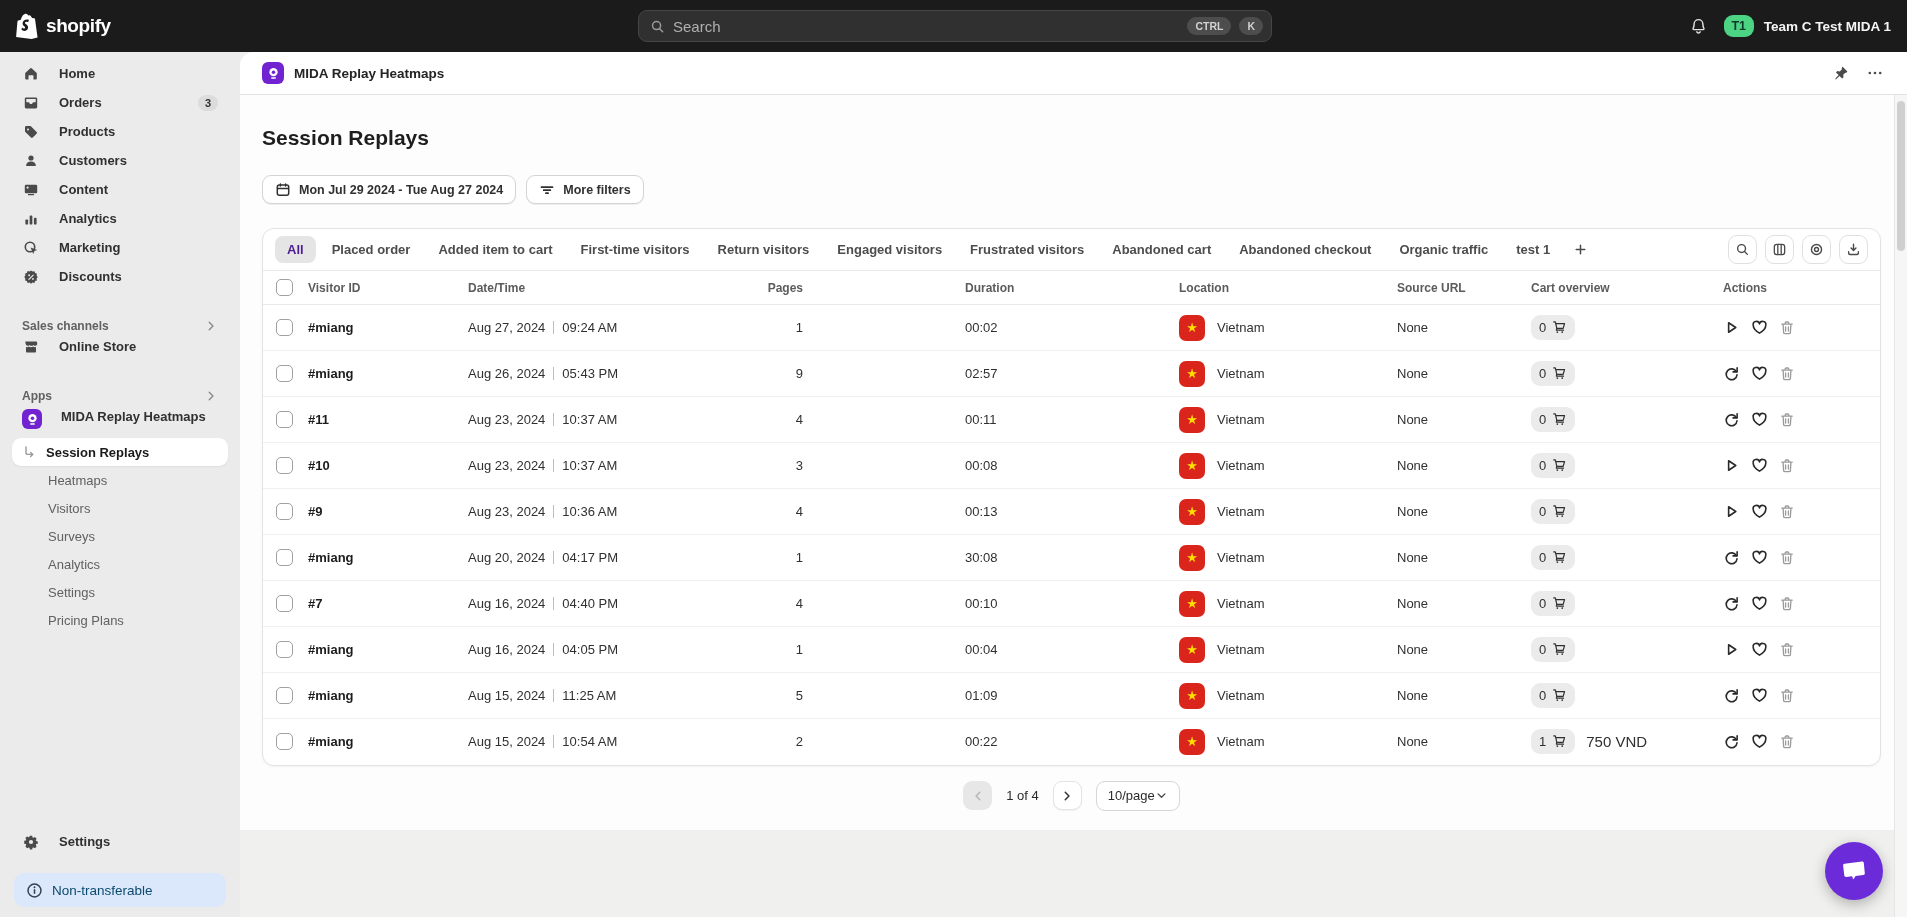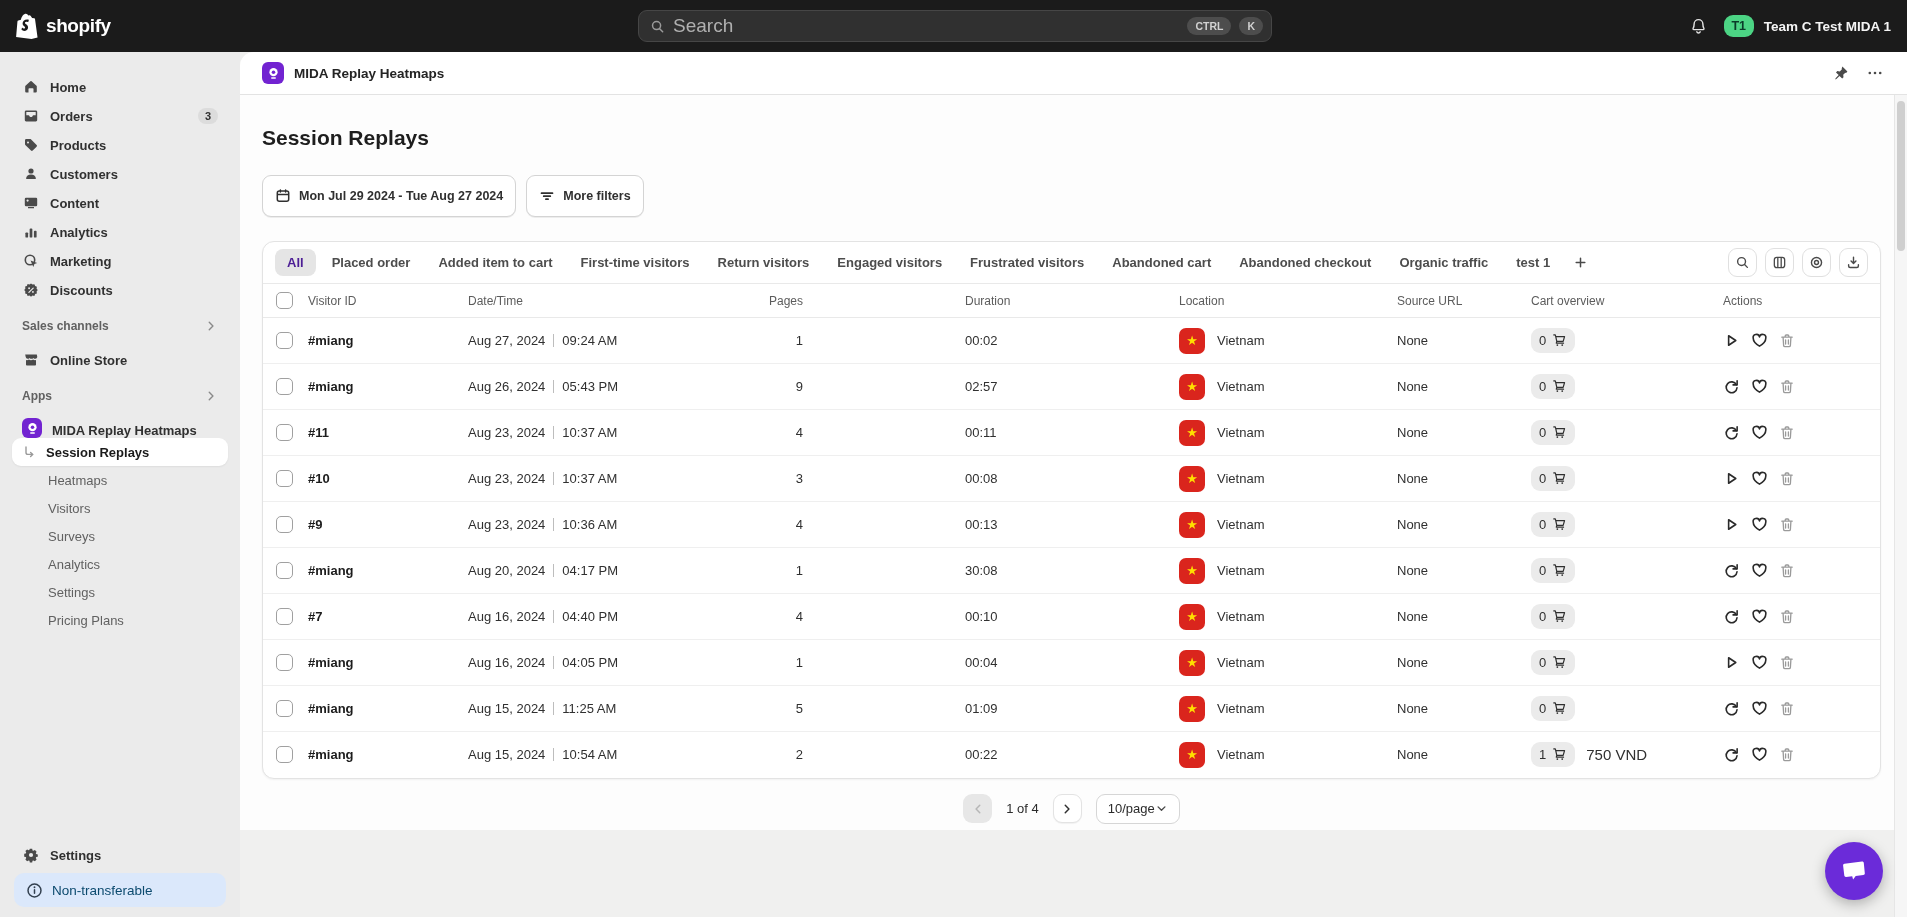--- a/index.html
+++ b/index.html
@@ -7,63 +7,63 @@
   body{background:#ebebeb;font-family:"Liberation Sans","DejaVu Sans",sans-serif;overflow:hidden;position:relative;
        --avatar-green:#4cd484;--app-purple:#7223d1;--chat-purple:#6b2bd9;--flag-red:#da251d;--flag-star:#ffde00;--banner-bg:#dbe8fb}
   .ic{display:inline-flex;align-items:center;justify-content:center}
   .ic svg{display:block}
 
   
   .topbar{position:absolute;top:0;left:0;right:0;height:52px;background:#1b1b1b;display:flex;align-items:center;padding:0 16px;z-index:6}
   .logo{display:flex;align-items:center;gap:7px;cursor:pointer}
   .logo-word{color:#fff;font-size:19px;font-weight:700;letter-spacing:-.4px}
   .searchbox{position:absolute;left:638px;top:10px;width:634px;height:32px;background:#303030;border:1px solid #464646;border-radius:9px;display:flex;align-items:center;gap:8px;padding:0 8px 0 11px}
-  .searchbox input{flex:1;background:transparent;border:0;outline:0;color:#fef9c3;font-size:19px;font-family:inherit}
+  .searchbox input{flex:1;background:transparent;border:0;outline:0;color:#fef9c3;font-size:15px;font-family:inherit}
   .searchbox input::placeholder{color:#b0b0b0}
   .kbd{background:#4d4d4d;color:#d2d2d2;font-size:10.5px;font-weight:600;border-radius:9px;padding:4px 8px;line-height:1}
   .top-right{margin-left:auto;display:flex;align-items:center;gap:16px}
   .user{display:flex;align-items:center;gap:10px;cursor:pointer}
   .avatar{width:30px;height:22px;border-radius:9px;background:var(--avatar-green);color:#0b3a29;font-size:12.5px;font-weight:700;display:flex;align-items:center;justify-content:center}
   .username{color:#f4f4f4;font-size:13.5px;font-weight:700}
 
   
   .sidebar{position:absolute;top:52px;left:0;width:240px;bottom:0;background:#ebebeb;display:flex;flex-direction:column;padding:14px 12px 10px}
-  .side-item{display:flex;align-items:flex-end;gap:10px;height:29px;padding:0 10px;border-radius:9px;font-size:13px;font-weight:600;color:#303030;cursor:pointer}
+  .side-item{display:flex;align-items:flex-start;gap:19px;height:29px;padding:0 10px;border-radius:9px;font-size:13px;font-weight:600;color:#303030;cursor:pointer}
   .side-item .ic{width:18px}
   .badge{margin-left:auto;background:#dcdcdc;color:#303030;font-size:11px;font-weight:600;border-radius:10px;padding:2px 7px}
   .side-section-h{display:flex;align-items:center;justify-content:space-between;height:26px;padding:0 10px;font-size:12px;font-weight:600;color:#616161;margin-top:15px}
   .sub-item{height:28px;display:flex;align-items:center;padding:0 10px 0 36px;border-radius:9px;font-size:13px;font-weight:500;color:#616161;cursor:pointer}
   .sub-item.active{background:#fff;color:#1a1a1a;font-weight:700;padding-left:9px;gap:9px;box-shadow:0 1px 2px rgba(0,0,0,.06)}
   .flex-sp{flex:1}
   .banner{margin:10px 2px 0;background:var(--banner-bg);border-radius:10px;height:34px;display:flex;align-items:center;gap:9px;padding:0 12px;font-size:13.5px;font-weight:500;color:#0c4a6e}
 
   
   .main{position:absolute;left:240px;top:52px;right:0;bottom:0;background:#f0f0ef}
   .app-header{height:43px;background:#fff;border-bottom:1px solid #e3e3e3;border-top-left-radius:14px;display:flex;align-items:center;justify-content:space-between;padding:0 24px 0 22px}
   .app-title{display:flex;align-items:center;gap:10px;font-size:13.5px;font-weight:600;color:#242424}
   .app-badge{width:22px;height:22px;border-radius:6px;background:var(--app-purple);display:flex;align-items:center;justify-content:center}
   .hdr-actions{display:flex;align-items:center;gap:18px}
   .hdr-actions .ic{cursor:pointer}
 
   .content{background:#fdfdfd;height:735px;padding:0 26px 0 22px}
   .page-title{padding-top:30px;font-size:21px;line-height:25px;font-weight:700;color:#1e1e1e}
   .filters{display:flex;gap:10px;margin-top:25px}
-  .f-btn{display:inline-flex;align-items:center;gap:8px;height:42px;padding:0 12px;background:#fff;border:1px solid #d4d4d4;border-radius:9px;font-size:12.5px;font-weight:700;color:#303030;box-shadow:0 1px 0 rgba(26,26,26,.07);cursor:pointer}
+  .f-btn{display:inline-flex;align-items:center;gap:8px;height:29px;padding:0 12px;background:#fff;border:1px solid #d4d4d4;border-radius:9px;font-size:12.5px;font-weight:700;color:#303030;box-shadow:0 1px 0 rgba(26,26,26,.07);cursor:pointer}
 
   .card{margin-top:24px;background:#fff;border:1px solid #e3e3e3;border-radius:12px;box-shadow:0 1px 2px rgba(0,0,0,.05);overflow:hidden}
   .tabs-row{display:flex;align-items:center;justify-content:space-between;padding:6px 12px}
   .tabs{display:flex;align-items:center;gap:4px}
   .tab{padding:6px 12px;border-radius:8px;font-size:13px;font-weight:600;color:#4d4d4d;white-space:nowrap;cursor:pointer}
   .tab.active{background:#e5e5e5;color:#4c1d95}
   .tab-plus{width:28px;height:28px;border-radius:8px;display:flex;align-items:center;justify-content:center;cursor:pointer}
   .toolbar{display:flex;gap:8px}
   .tool-btn{width:29px;height:29px;background:#fff;border:1px solid #e0e0e0;border-radius:9px;display:flex;align-items:center;justify-content:center;cursor:pointer}
 
   table{width:100%;border-collapse:collapse;table-layout:fixed}
-  thead th{height:34px;border-top:1px solid #e9e9e9;border-bottom:1px solid #e9e9e9;font-size:12px;font-weight:400;color:#5c5c5c;text-align:left;padding:0}
+  thead th{height:34px;border-top:1px solid #e9e9e9;border-bottom:1px solid #e9e9e9;font-size:12px;font-weight:700;color:#5c5c5c;text-align:left;padding:0}
   tbody td{height:46px;padding:0;border-bottom:1px solid #efefef;font-size:13px;color:#303030;vertical-align:middle}
   tbody tr:last-child td{border-bottom:none}
   .c-pages{text-align:right}
   .c-dur{padding-left:162px !important}
   .cb{width:17px;height:17px;border:1.6px solid #a0a0a0;border-radius:5px;background:#fff;margin-left:13px;cursor:pointer}
   .vid{font-weight:700;color:#1c1c1c;cursor:pointer}
   .dt-sep{display:inline-block;width:1px;height:13px;background:#bdbdbd;margin:0 8px;vertical-align:-2px}
   .loc{display:flex;align-items:center;gap:12px}
   .flag{width:26px;height:26px;border-radius:7px;background:var(--flag-red);display:inline-flex;align-items:center;justify-content:center;color:var(--flag-star);font-size:13px;line-height:1}
   .cart-wrap{display:flex;align-items:center}

